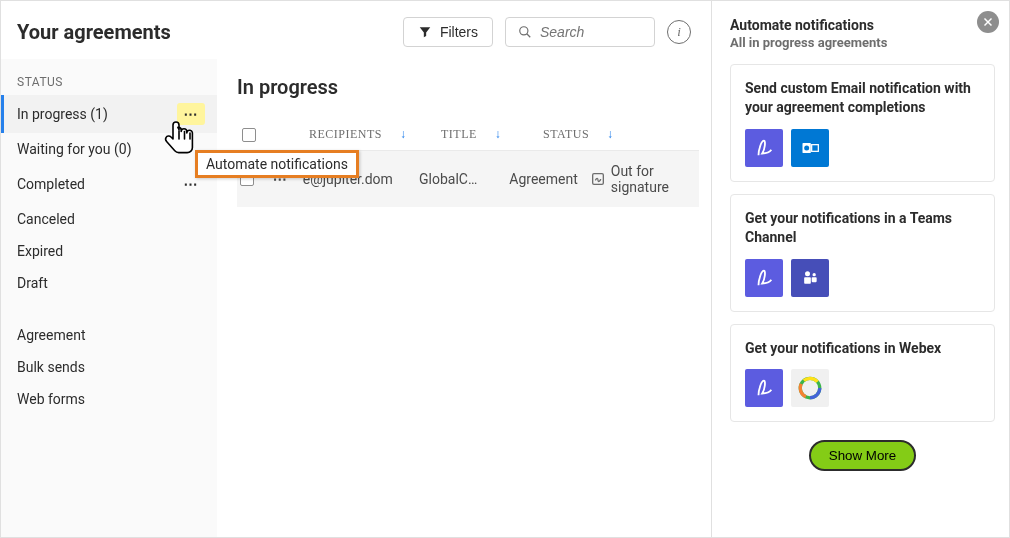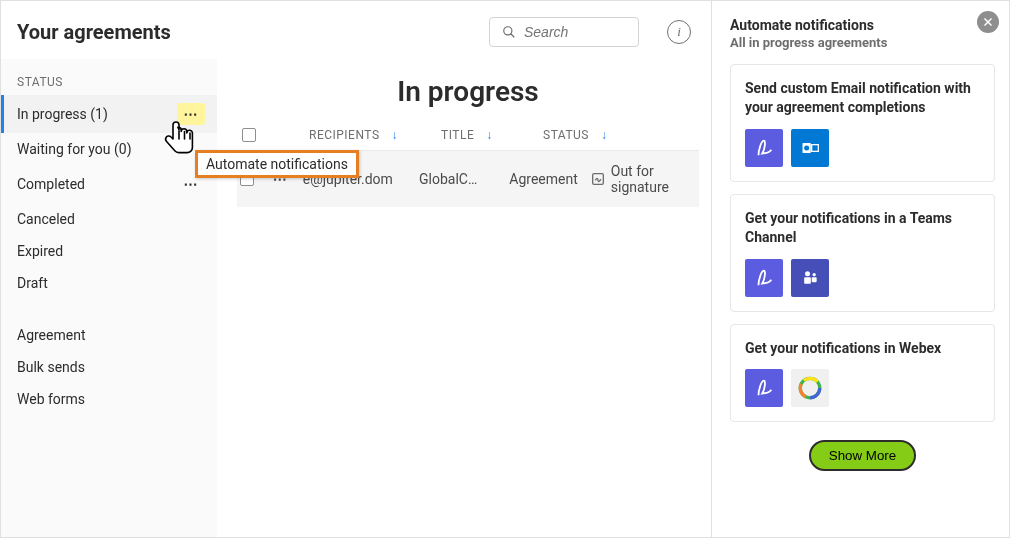--- a/index.html
+++ b/index.html
@@ -12,21 +12,21 @@
       height: 538px;
       overflow: hidden;
       position: relative;
     }
     .app { display: flex; flex-direction: row; height: 100%; border: 1px solid #e0e0e0; }
     .main-area { display: flex; flex-direction: column; flex: 1; min-width: 0; }
     .header {
       display: flex;
       align-items: center;
       padding: 16px 20px 12px 16px;
-      gap: 28px;
+      gap: 12px;
     }
     .page-title {
       font-size: 20px;
       font-weight: 700;
       color: #2c2c2c;
       flex-shrink: 0;
     }
     .header-spacer { flex: 1; }
     .filters-btn {
       display: inline-flex;
@@ -110,33 +110,33 @@
       cursor: pointer;
       color: #2c2c2c;
       font-weight: bold;
       letter-spacing: 1px;
     }
     .more-btn.highlight {
       background: #fff59d;
     }
     .sidebar-gap { height: 20px; }
     .list-area { flex: 1; padding: 16px 12px 0 20px; min-width: 0; }
-    .list-title { font-size: 28px; font-weight: 600; margin-bottom: 14px; text-align: center; }
+    .list-title { font-size: 20px; font-weight: 600; margin-bottom: 22px; }
     .table-header {
       display: flex;
       align-items: center;
       padding: 6px 0 8px 0;
       border-bottom: 1px solid #eaeaea;
       color: #6e6e6e;
       font-size: 12px;
       letter-spacing: 0.5px;
       gap: 12px;
     }
     .th-checkbox { width: 24px; display: flex; justify-content: center; }
-    .th { display: flex; gap: 12px; }
+    .th { display: flex; gap: 18px; font-family: Liberation Serif, serif; }
     .th-recip { width: 120px; }
     .th-title { width: 90px; }
     .th-status { width: 140px; }
     .sort-arrow { color: #2680eb; }
     .table-row {
       display: flex;
       align-items: center;
       padding: 12px 0;
       gap: 12px;
       background: #f5f5f5;
@@ -224,20 +224,28 @@
     svg { display: block; }
   </style>
 </head>
 <body>
 
 <div class="app">
   <div class="main-area">
     <div class="header">
       <div class="page-title">Your agreements</div>
       <div class="header-spacer"></div>
+      <button class="filters-btn">
+        <span>
+          <svg width="14" height="14" viewBox="0 0 24 24" fill="#2c2c2c">
+              <path d="M3 4h18l-7 9v6l-4 2v-8L3 4z"></path>
+            </svg>
+        </span>
+        <span>Filters</span>
+      </button>
       <div class="search-box">
         <span>
           <svg width="14" height="14" viewBox="0 0 24 24" fill="none" stroke="#6e6e6e" stroke-width="2">
               <circle cx="10" cy="10" r="7"></circle>
               <line x1="15" y1="15" x2="21" y2="21"></line>
             </svg>
         </span>
         <input type="text" placeholder="Search" style="">
       </div>
       <div class="info-btn">i</div>

